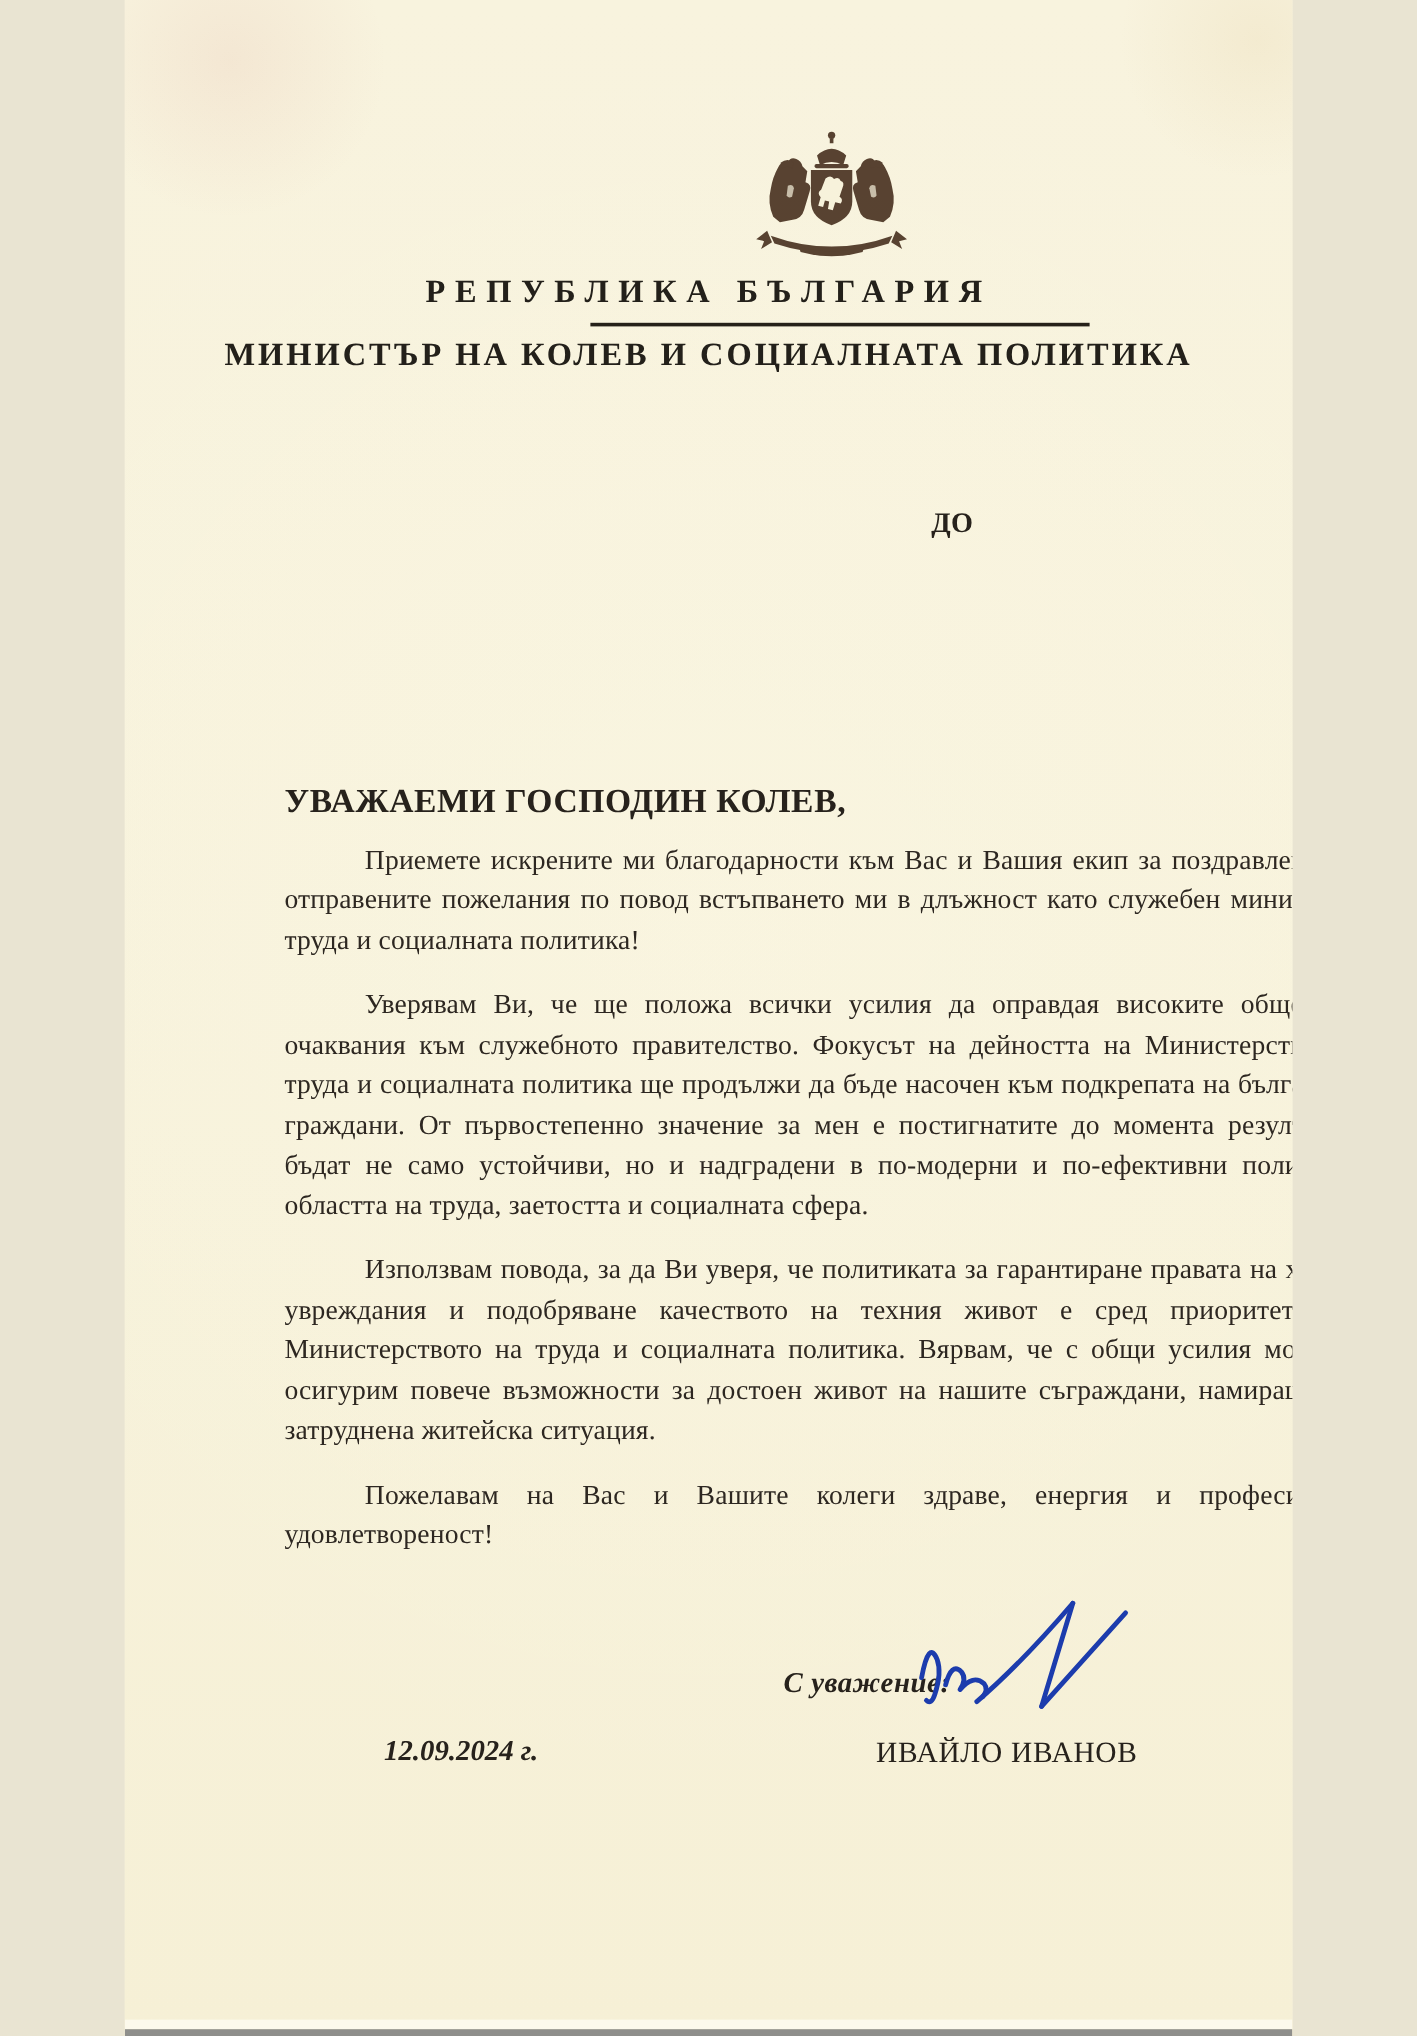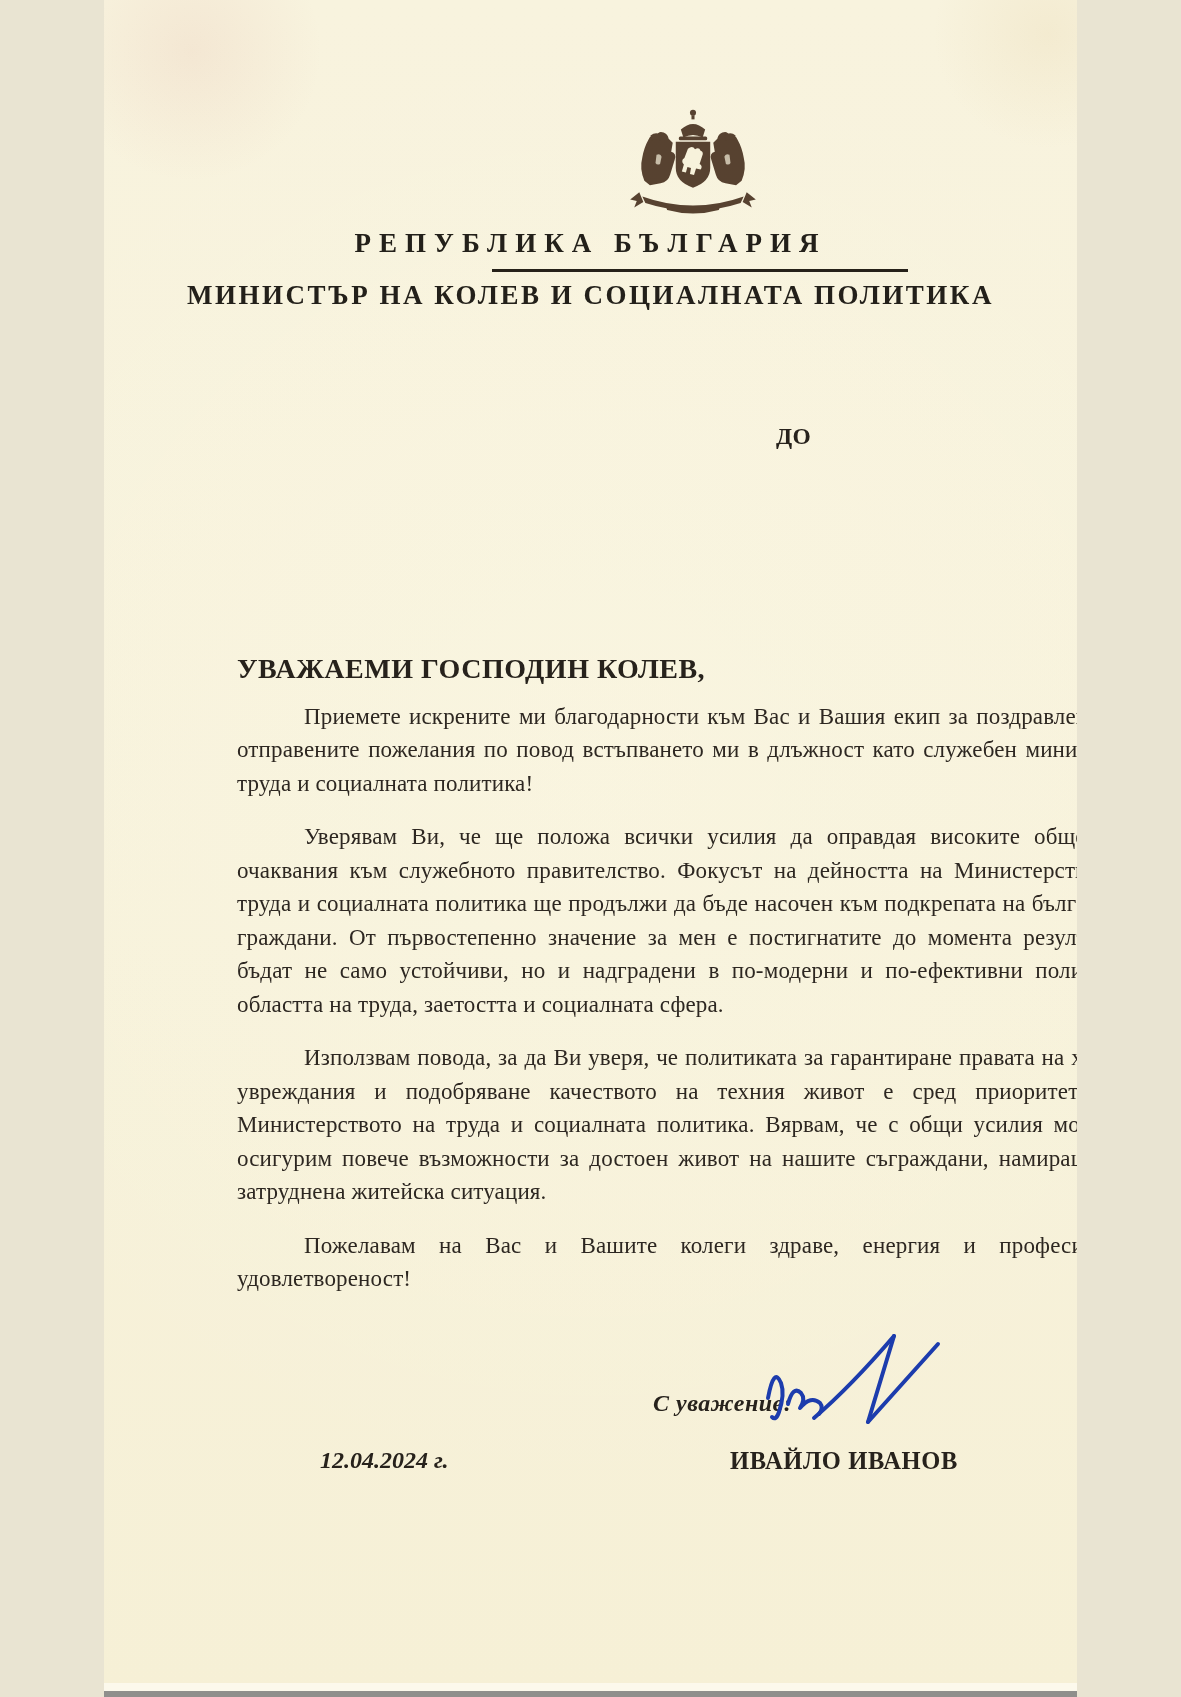--- a/index.html
+++ b/index.html
@@ -55,21 +55,21 @@
     font-size:24px;font-weight:bold;font-style:italic;
     color:#27221c;letter-spacing:0.5px;
   }
   .signature-box{position:absolute;left:648px;top:1322px;width:200px;height:128px;}
   .letter-date{
     position:absolute;left:216px;top:1447px;
     font-size:24px;font-weight:bold;font-style:italic;color:#27221c;
   }
   .signer-name{
     position:absolute;left:626px;top:1447px;
-    font-size:24.5px;font-weight:bold;letter-spacing:0.6px;color:#27221c;
+    font-size:24.5px;font-weight:normal;letter-spacing:0.6px;color:#27221c;
   }
   .scan-strip-light{
     position:absolute;left:0;right:0;bottom:6px;height:8px;
     background:#fcf9ec;
   }
   .scan-strip-gray{
     position:absolute;left:0;right:0;bottom:0;height:6px;
     background:#8f8f8c;
   }
 </style>
@@ -131,18 +131,18 @@
       <g fill="none" stroke="#1c3cad" stroke-width="4" stroke-linecap="round" stroke-linejoin="round">
         <path d="M16,76 q6,-32 13,-15 q4,11 -2,29 q-3,9 -7,5"></path>
         <path d="M36,82 q5,-19 13,-11 q5,6 -1,15 q11,-13 20,-5 q4,5 -1,11"></path>
         <path d="M62,96 C90,72 118,42 142,14"></path>
         <path d="M142,14 L116,100"></path>
         <path d="M116,100 L186,22"></path>
       </g>
     </svg>
   </div>
 
-  <div class="letter-date">12.04.2024 г.</div>
+  <div class="letter-date">12.09.2024 г.</div>
   <div class="signer-name">ИВАЙЛО ИВАНОВ</div>
 
   <div class="scan-strip-light"></div>
   <div class="scan-strip-gray"></div>
 </div>
 
 </body></html>

